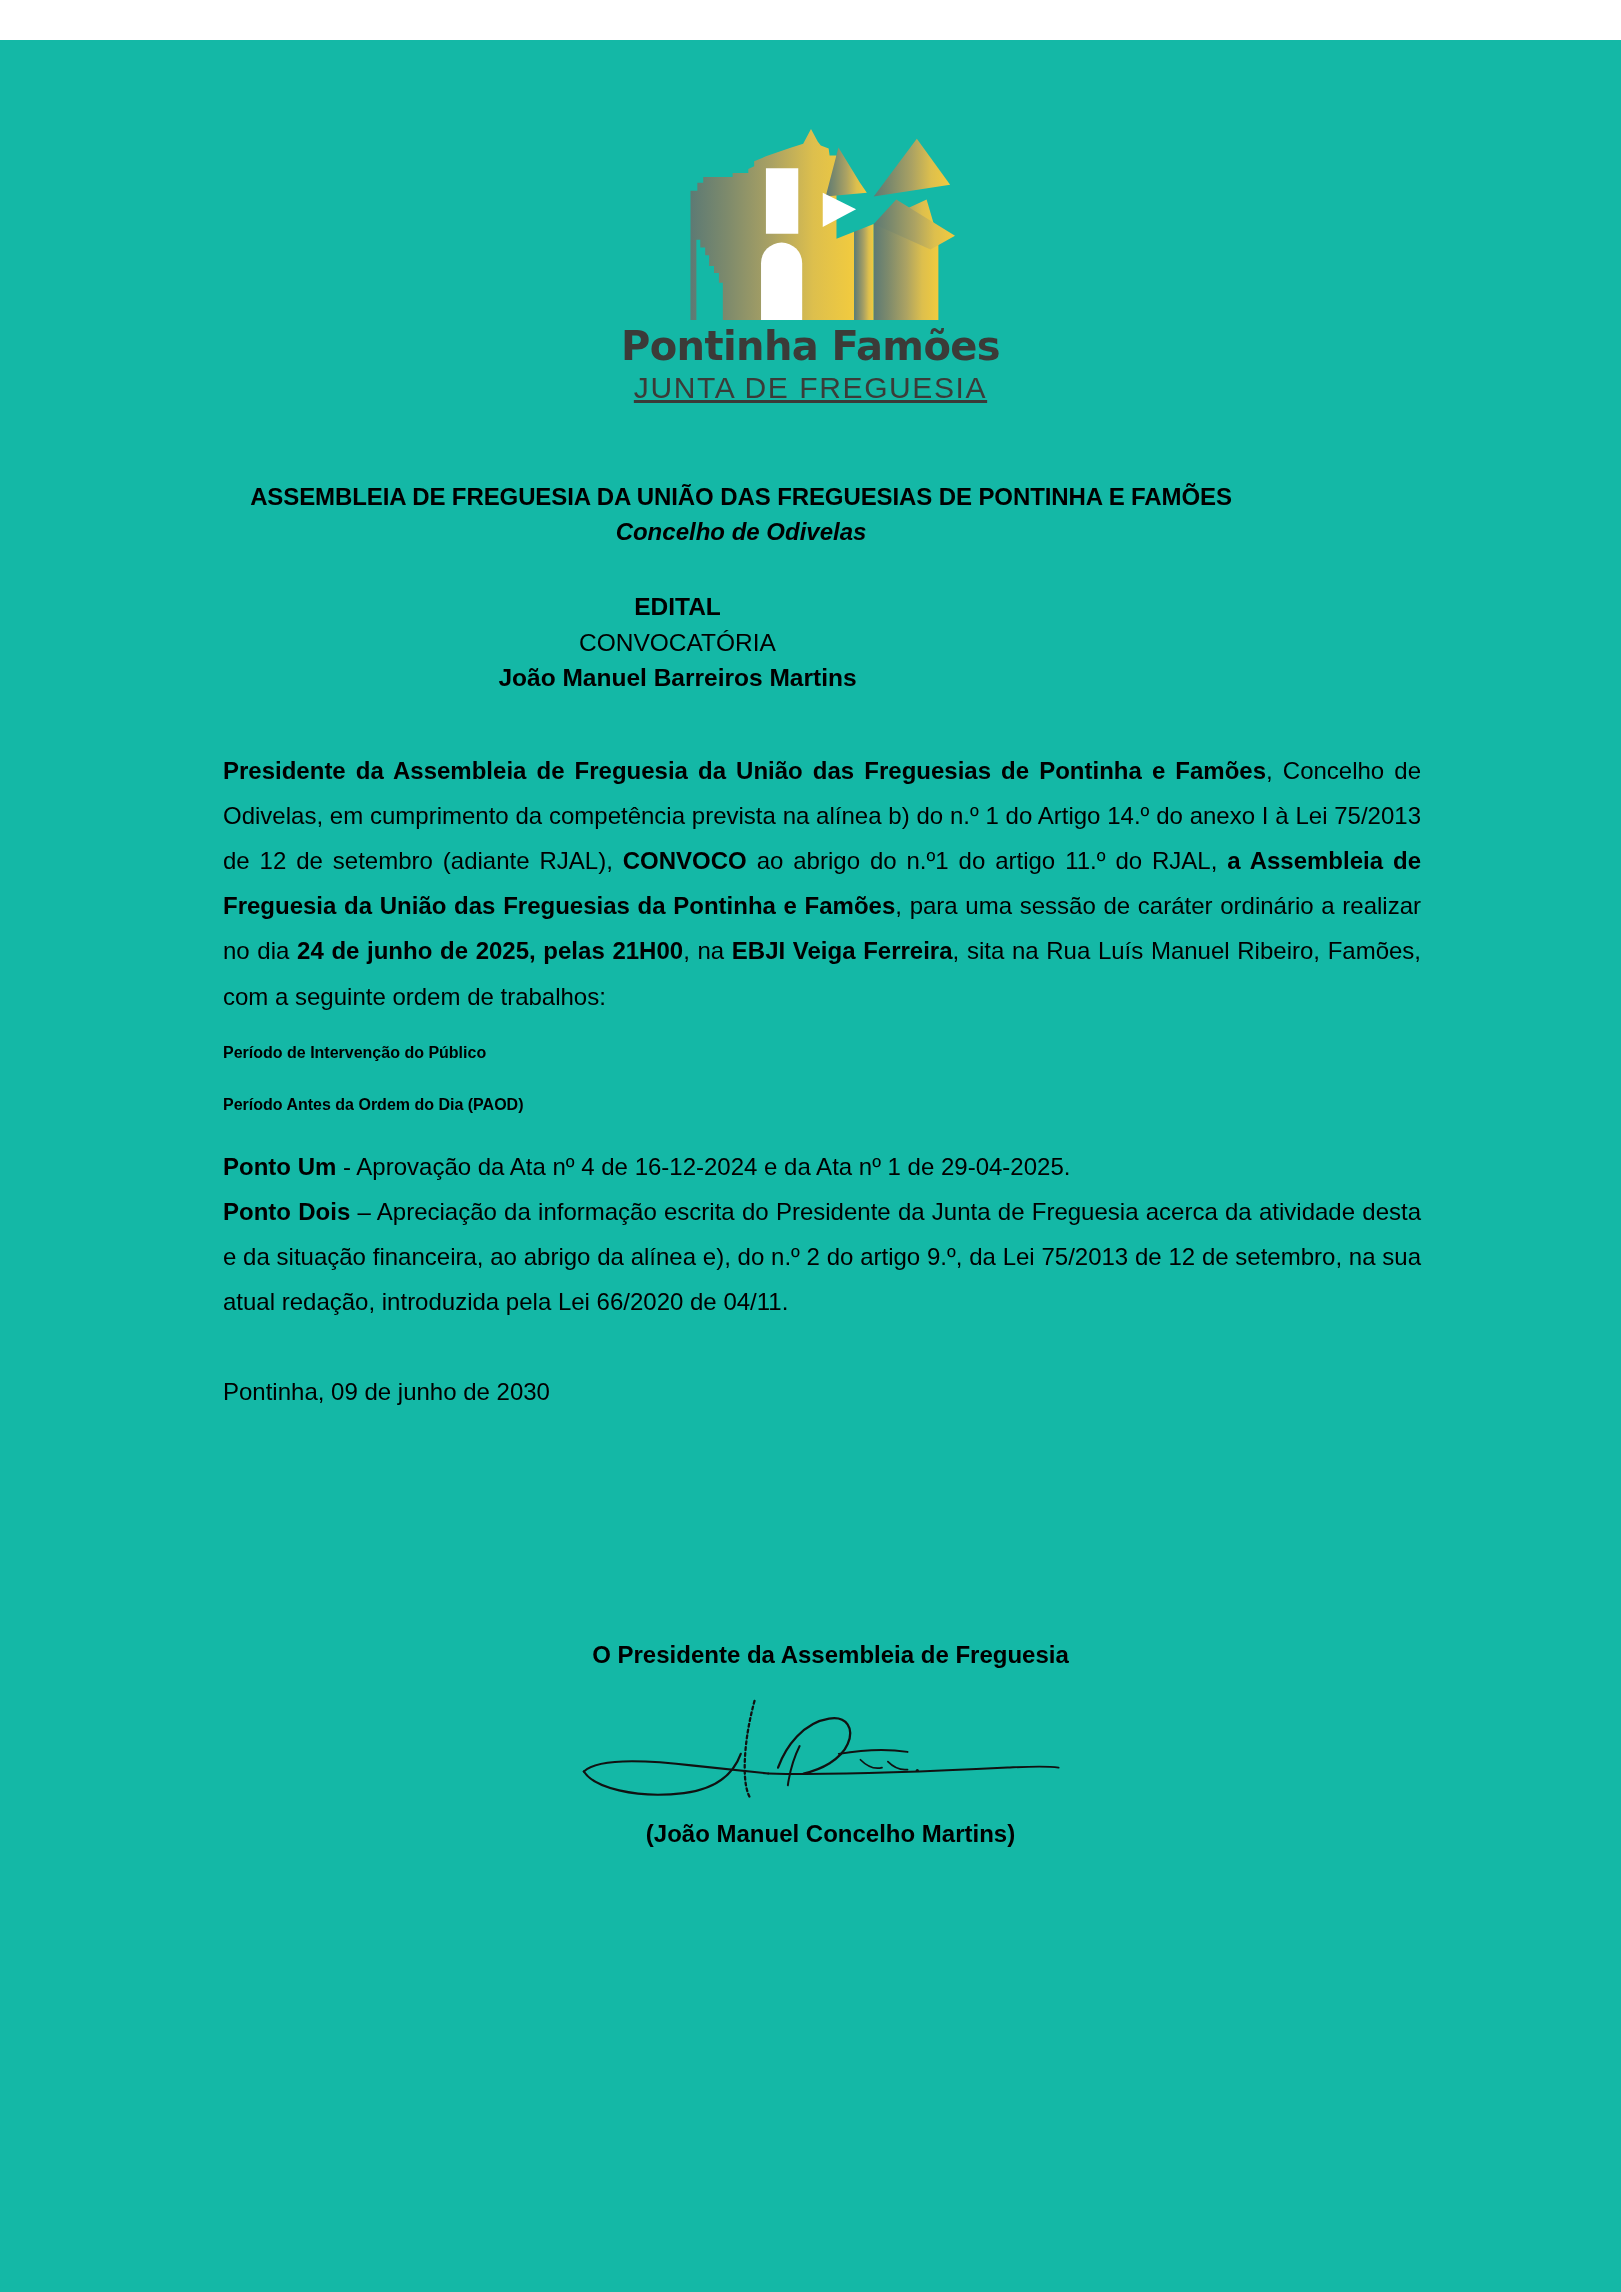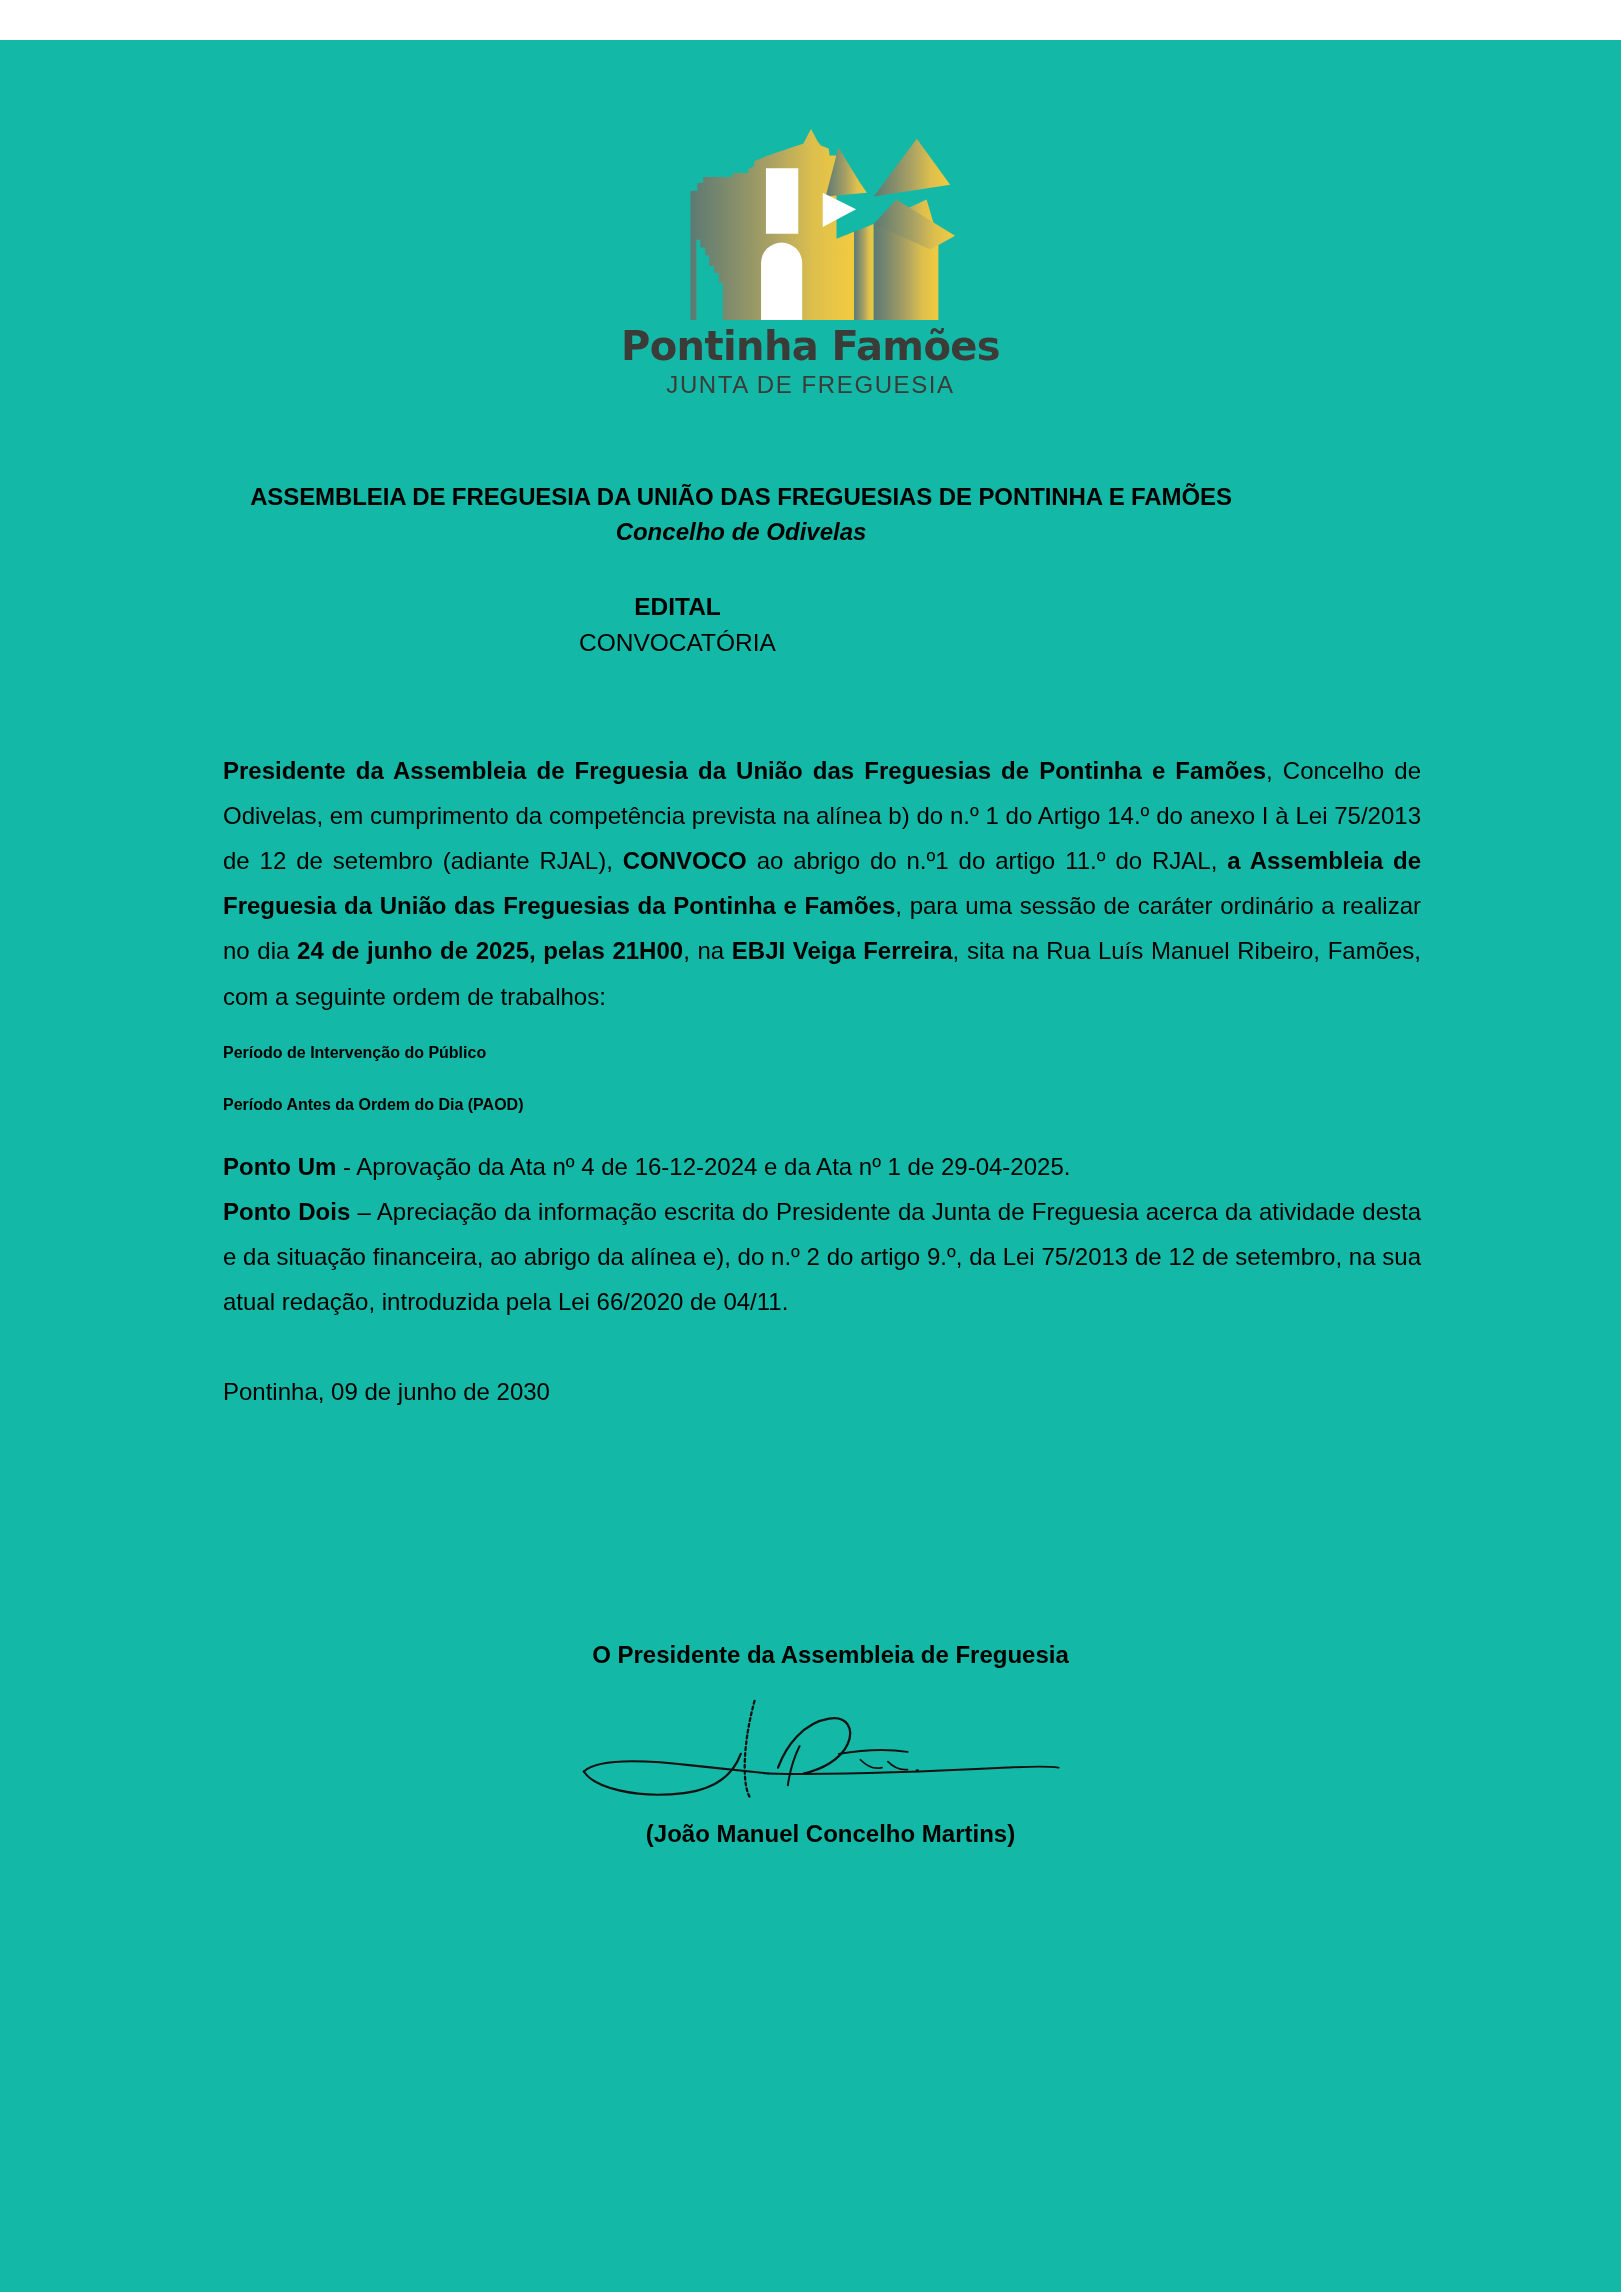--- a/index.html
+++ b/index.html
@@ -45,25 +45,26 @@
     font-weight: bold;
     font-size: 40px;
     letter-spacing: -0.6px;
     color: #3b3b38;
     line-height: 1;
     margin-top: 5.9px;
   }
   .logo-subwordmark {
     font-family: "Liberation Sans", sans-serif;
     font-weight: normal;
-    font-size: 24px;
+    font-size: 30px;
     letter-spacing: 1.6px;
     color: #3b3b38;
     line-height: 1;
     margin-top: 6.9px;
+    text-decoration: underline;
   }
 
   
   .doc-head {
     position: absolute;
     top: 441px;
     left: 0;
     width: 1482px;
     text-align: center;
   }
@@ -250,20 +251,21 @@
   </div>
 
   <div class="doc-head">
     <div class="head-line1">ASSEMBLEIA DE FREGUESIA DA UNIÃO DAS FREGUESIAS DE PONTINHA E FAMÕES</div>
     <div class="head-line2">Concelho de Odivelas</div>
   </div>
 
   <div class="edital-block">
     <div class="edital-title">EDITAL</div>
     <div class="edital-sub">CONVOCATÓRIA</div>
+    <div class="edital-name">João Manuel Barreiros Martins</div>
   </div>
 
   <div class="body-block">
 
     <p class="para"><span class="b">Presidente da Assembleia de Freguesia da União das Freguesias de Pontinha e Famões</span><span>, Concelho de Odivelas, em cumprimento da competência prevista na alínea b) do n.º 1 do Artigo 14.º do anexo I à Lei 75/2013 de 12 de setembro (adiante RJAL), </span><span class="b">CONVOCO</span><span> ao abrigo do n.º1 do artigo 11.º do RJAL, </span><span class="b">a Assembleia de Freguesia da União das Freguesias da Pontinha e Famões</span><span>, para uma sessão de caráter ordinário a realizar no dia </span><span class="b">24 de junho de 2025, pelas 21H00</span><span>, na </span><span class="b">EBJI Veiga Ferreira</span><span>, sita na Rua Luís Manuel Ribeiro, Famões, com a seguinte ordem de trabalhos:</span></p>
 
     <div class="agenda-head">Período de Intervenção do Público</div>
 
     <div class="agenda-head second">Período Antes da Ordem do Dia (PAOD)</div>
 

